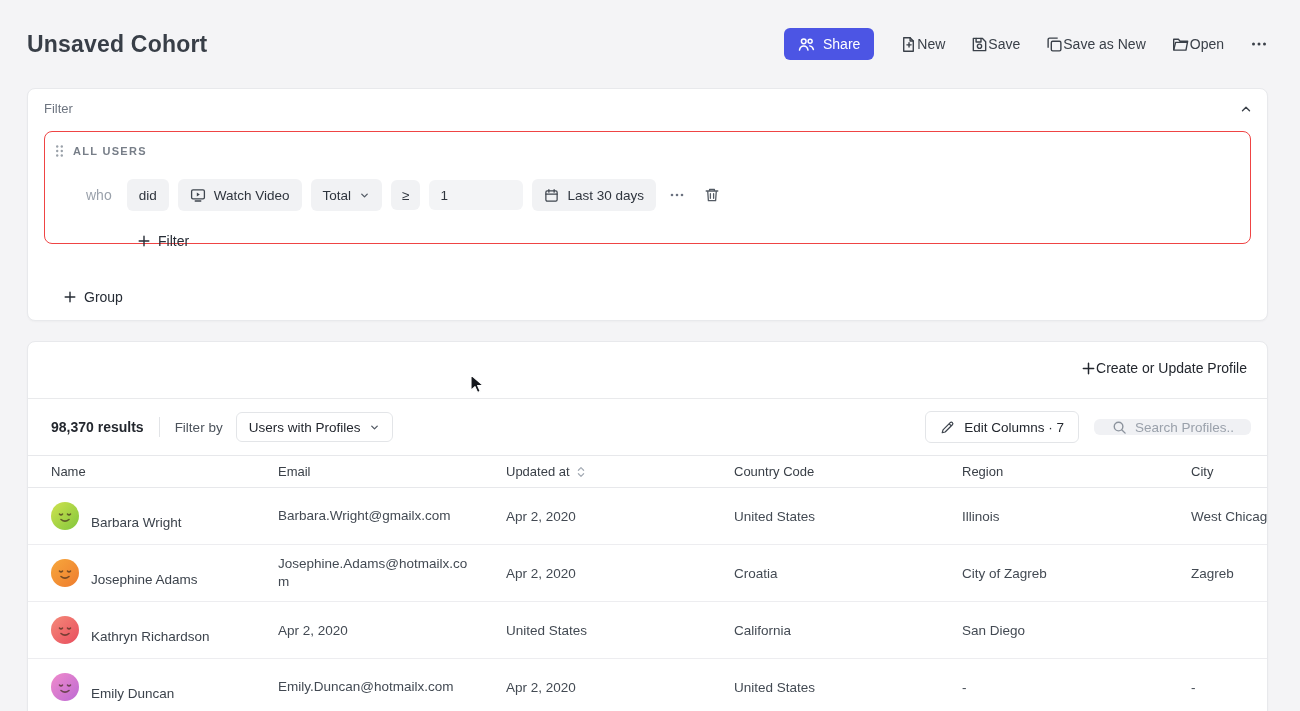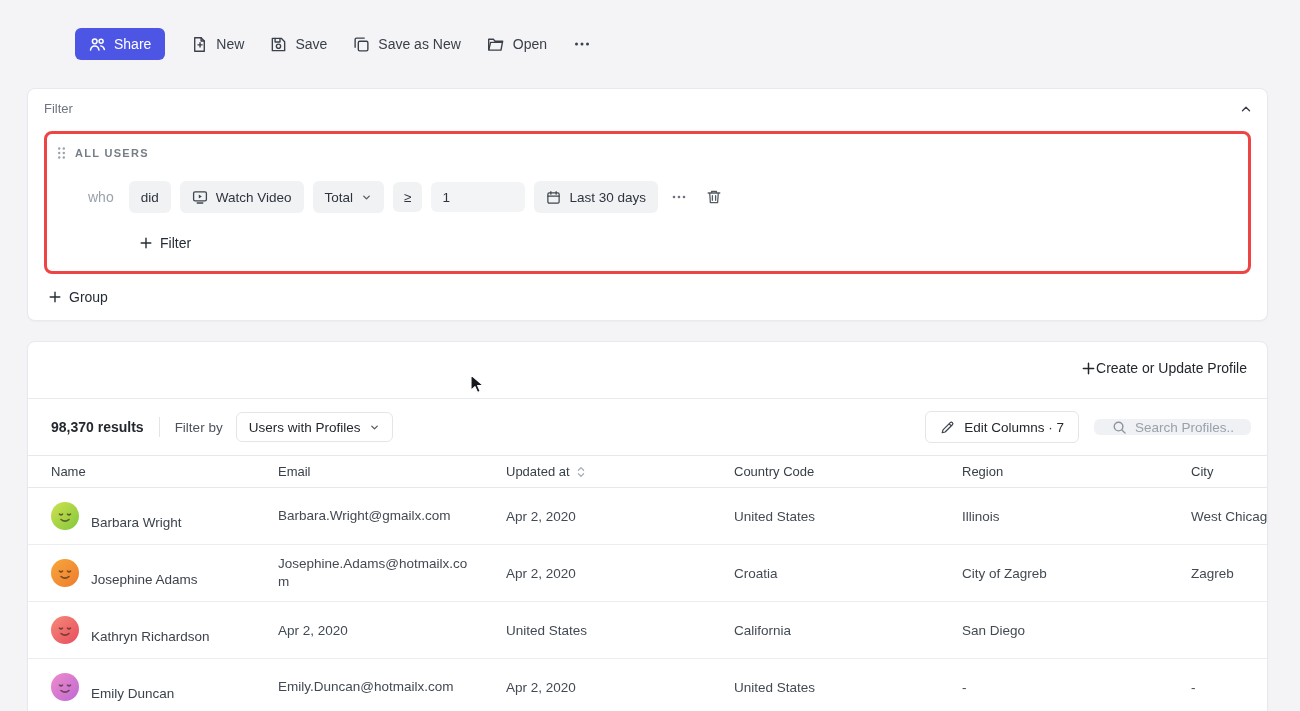--- a/index.html
+++ b/index.html
@@ -15,21 +15,21 @@
 
   
   .header {
     position:absolute; top:0; left:0; width:1300px; height:88px;
     display:flex; align-items:center; justify-content:space-between;
     padding:0 32px 0 27px;
   }
   .page-title { font-size:23px; font-weight:700; color:#383e47; letter-spacing:.2px; }
   .header-actions { display:flex; align-items:center; gap:26px; }
   .btn-ghost {
-    display:flex; align-items:center; gap:8px; background:none; border:none;
+    display:flex; align-items:center; background:none; border:none;
     font-family:inherit; font-size:14px; font-weight:500; color:#3a4049; cursor:default;
   }
   .btn-share {
     display:flex; align-items:center; gap:8px; background:#4c55e4; color:#fff;
     border:none; border-radius:6px; height:32px; padding:0 14px;
     font-family:inherit; font-size:14px; font-weight:500;margin-left:48px;
   }
   .icon-btn { background:none; border:none; color:#3a4049; display:flex; align-items:center; }
 
   
@@ -41,22 +41,22 @@
   .filter-card { top:88px; height:233px; }
   .profiles-card { top:341px; height:400px; overflow:hidden; }
 
   
   .filter-head {
     position:absolute; top:12px; left:16px; right:14px;
     display:flex; align-items:center; justify-content:space-between;
     font-size:13px; color:#6e7580;
   }
   .group-box {
-    position:absolute; top:42px; left:16px; right:16px; height:143px;
-    border:3px solid #ef4444; border-radius:8px;
+    position:absolute; top:42px; left:16px; right:16px; height:113px;
+    border:1px solid #ef4444; border-radius:8px;
   }
   .scope-row { position:absolute; top:12px; left:10px; display:flex; align-items:center; gap:9px; }
   .scope-label { font-size:11px; font-weight:600; letter-spacing:1.3px; color:#777e88; }
   .cond-row {
     position:absolute; top:48px; left:41px; right:16px; height:30px;
     display:flex; align-items:center; gap:9px;
   }
   .who-label { font-size:14px; color:#9aa1ab; margin-right:6px; }
   .chip {
     display:inline-flex; align-items:center; gap:8px; height:30px; padding:16px 12px;
@@ -66,21 +66,21 @@
   .value-input {
     width:94px; height:30px; background:#f3f4f6; border:none; border-radius:6px;
     padding:0 11px; font-family:inherit; font-size:13.5px; color:#2e343d;
   }
   .add-filter {
     position:absolute; top:94px; left:92px; height:30px;
     display:flex; align-items:center; gap:7px; background:none; border:none;
     font-family:inherit; font-size:14px; font-weight:500; color:#262c35;
   }
   .add-group {
-    position:absolute; top:193px; left:20px; height:30px;
+    position:absolute; top:193px; left:35px; height:30px;
     display:flex; align-items:center; gap:7px; background:none; border:none;
     font-family:inherit; font-size:14px; font-weight:500; color:#262c35;
   }
 
   
   .create-section { position:relative; height:56px; }
   .create-btn {
     position:absolute; top:18px; right:20px;
     display:flex; align-items:center; gap:0; background:none; border:none;
     font-family:inherit; font-size:14px; font-weight:500; color:#23272e;
@@ -133,20 +133,21 @@
     display:flex; align-items:center; justify-content:center; flex:none;
   }
 
   
   .cursor { position:absolute; left:470px; top:374px; z-index:20; pointer-events:none; }
 </style>
 </head>
 <body>
 
 <div class="header">
+  <div class="page-title">Unsaved Cohort</div>
   <div class="header-actions">
     <button class="btn-share">
       <span>
         <svg width="17" height="17" viewBox="0 0 16 16" fill="none" stroke="currentColor" stroke-width="1.4" stroke-linecap="round" stroke-linejoin="round">
             <circle cx="5.4" cy="5" r="2.2"></circle>
             <path d="M1.4 13.2c.5-2.5 2-3.8 4-3.8s3.5 1.3 4 3.8"></path>
             <circle cx="11.4" cy="4.9" r="1.9"></circle>
             <path d="M11 9.3c1.9.2 3 1.4 3.5 3.4"></path>
           </svg>
       </span>

